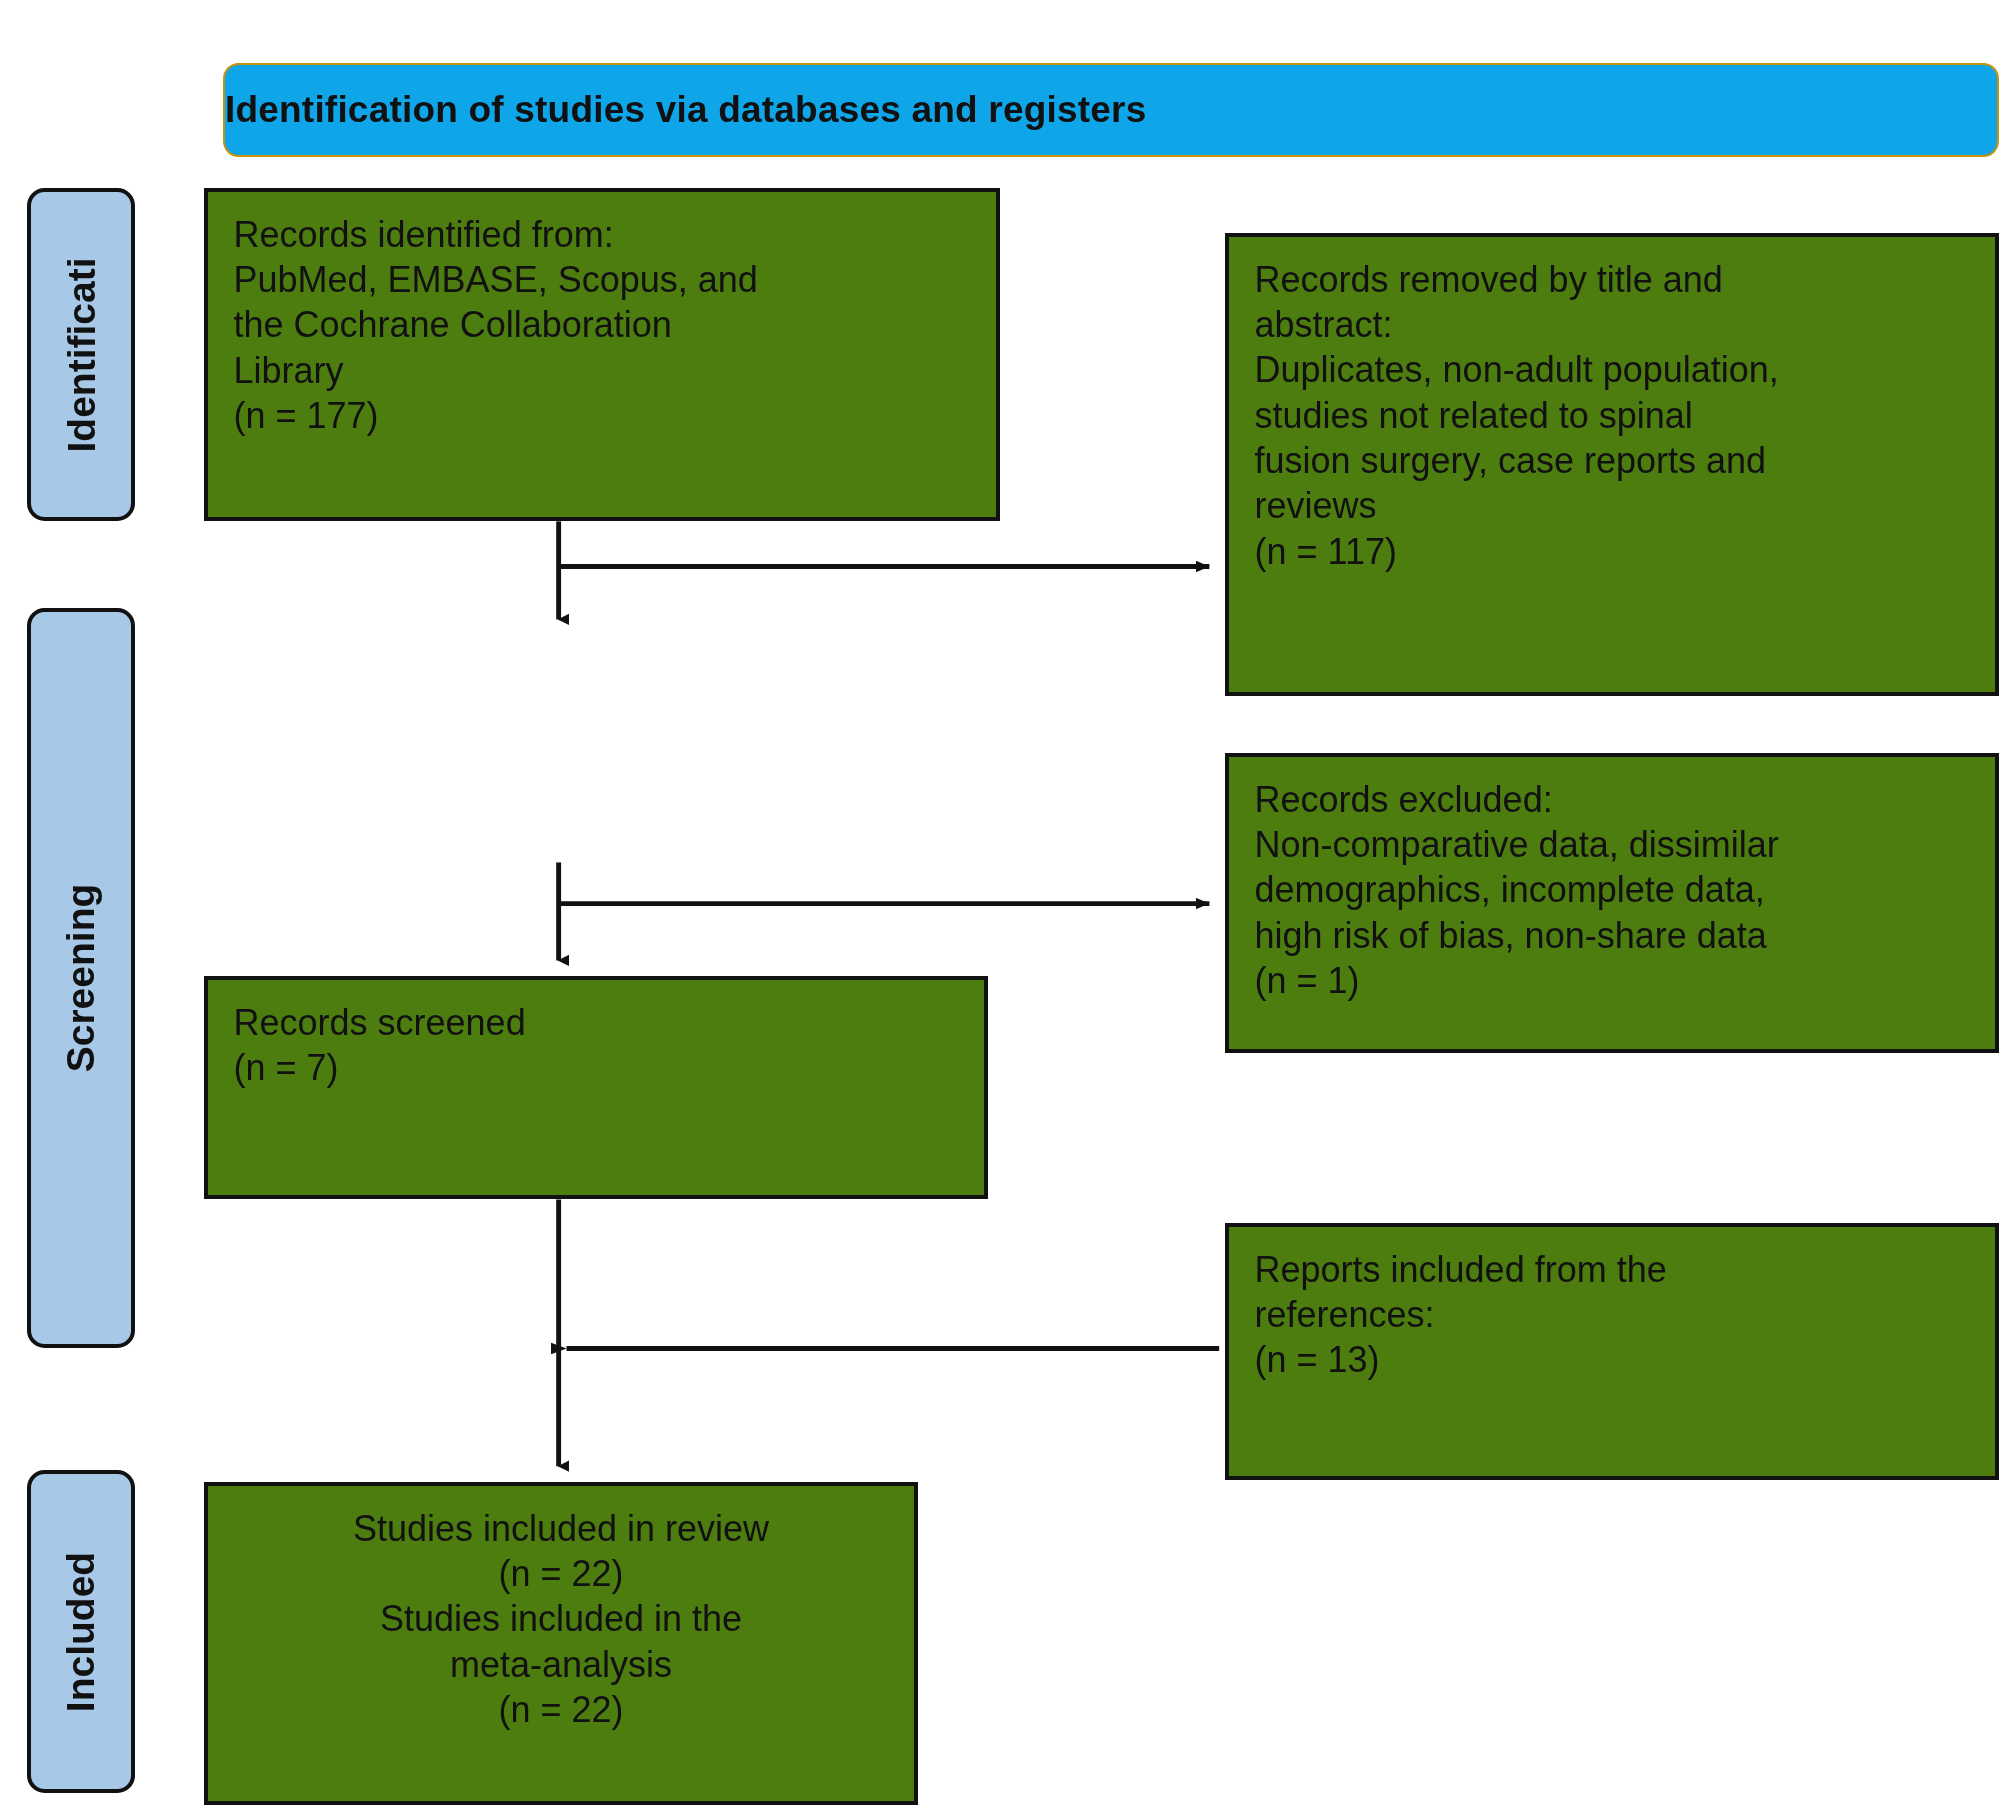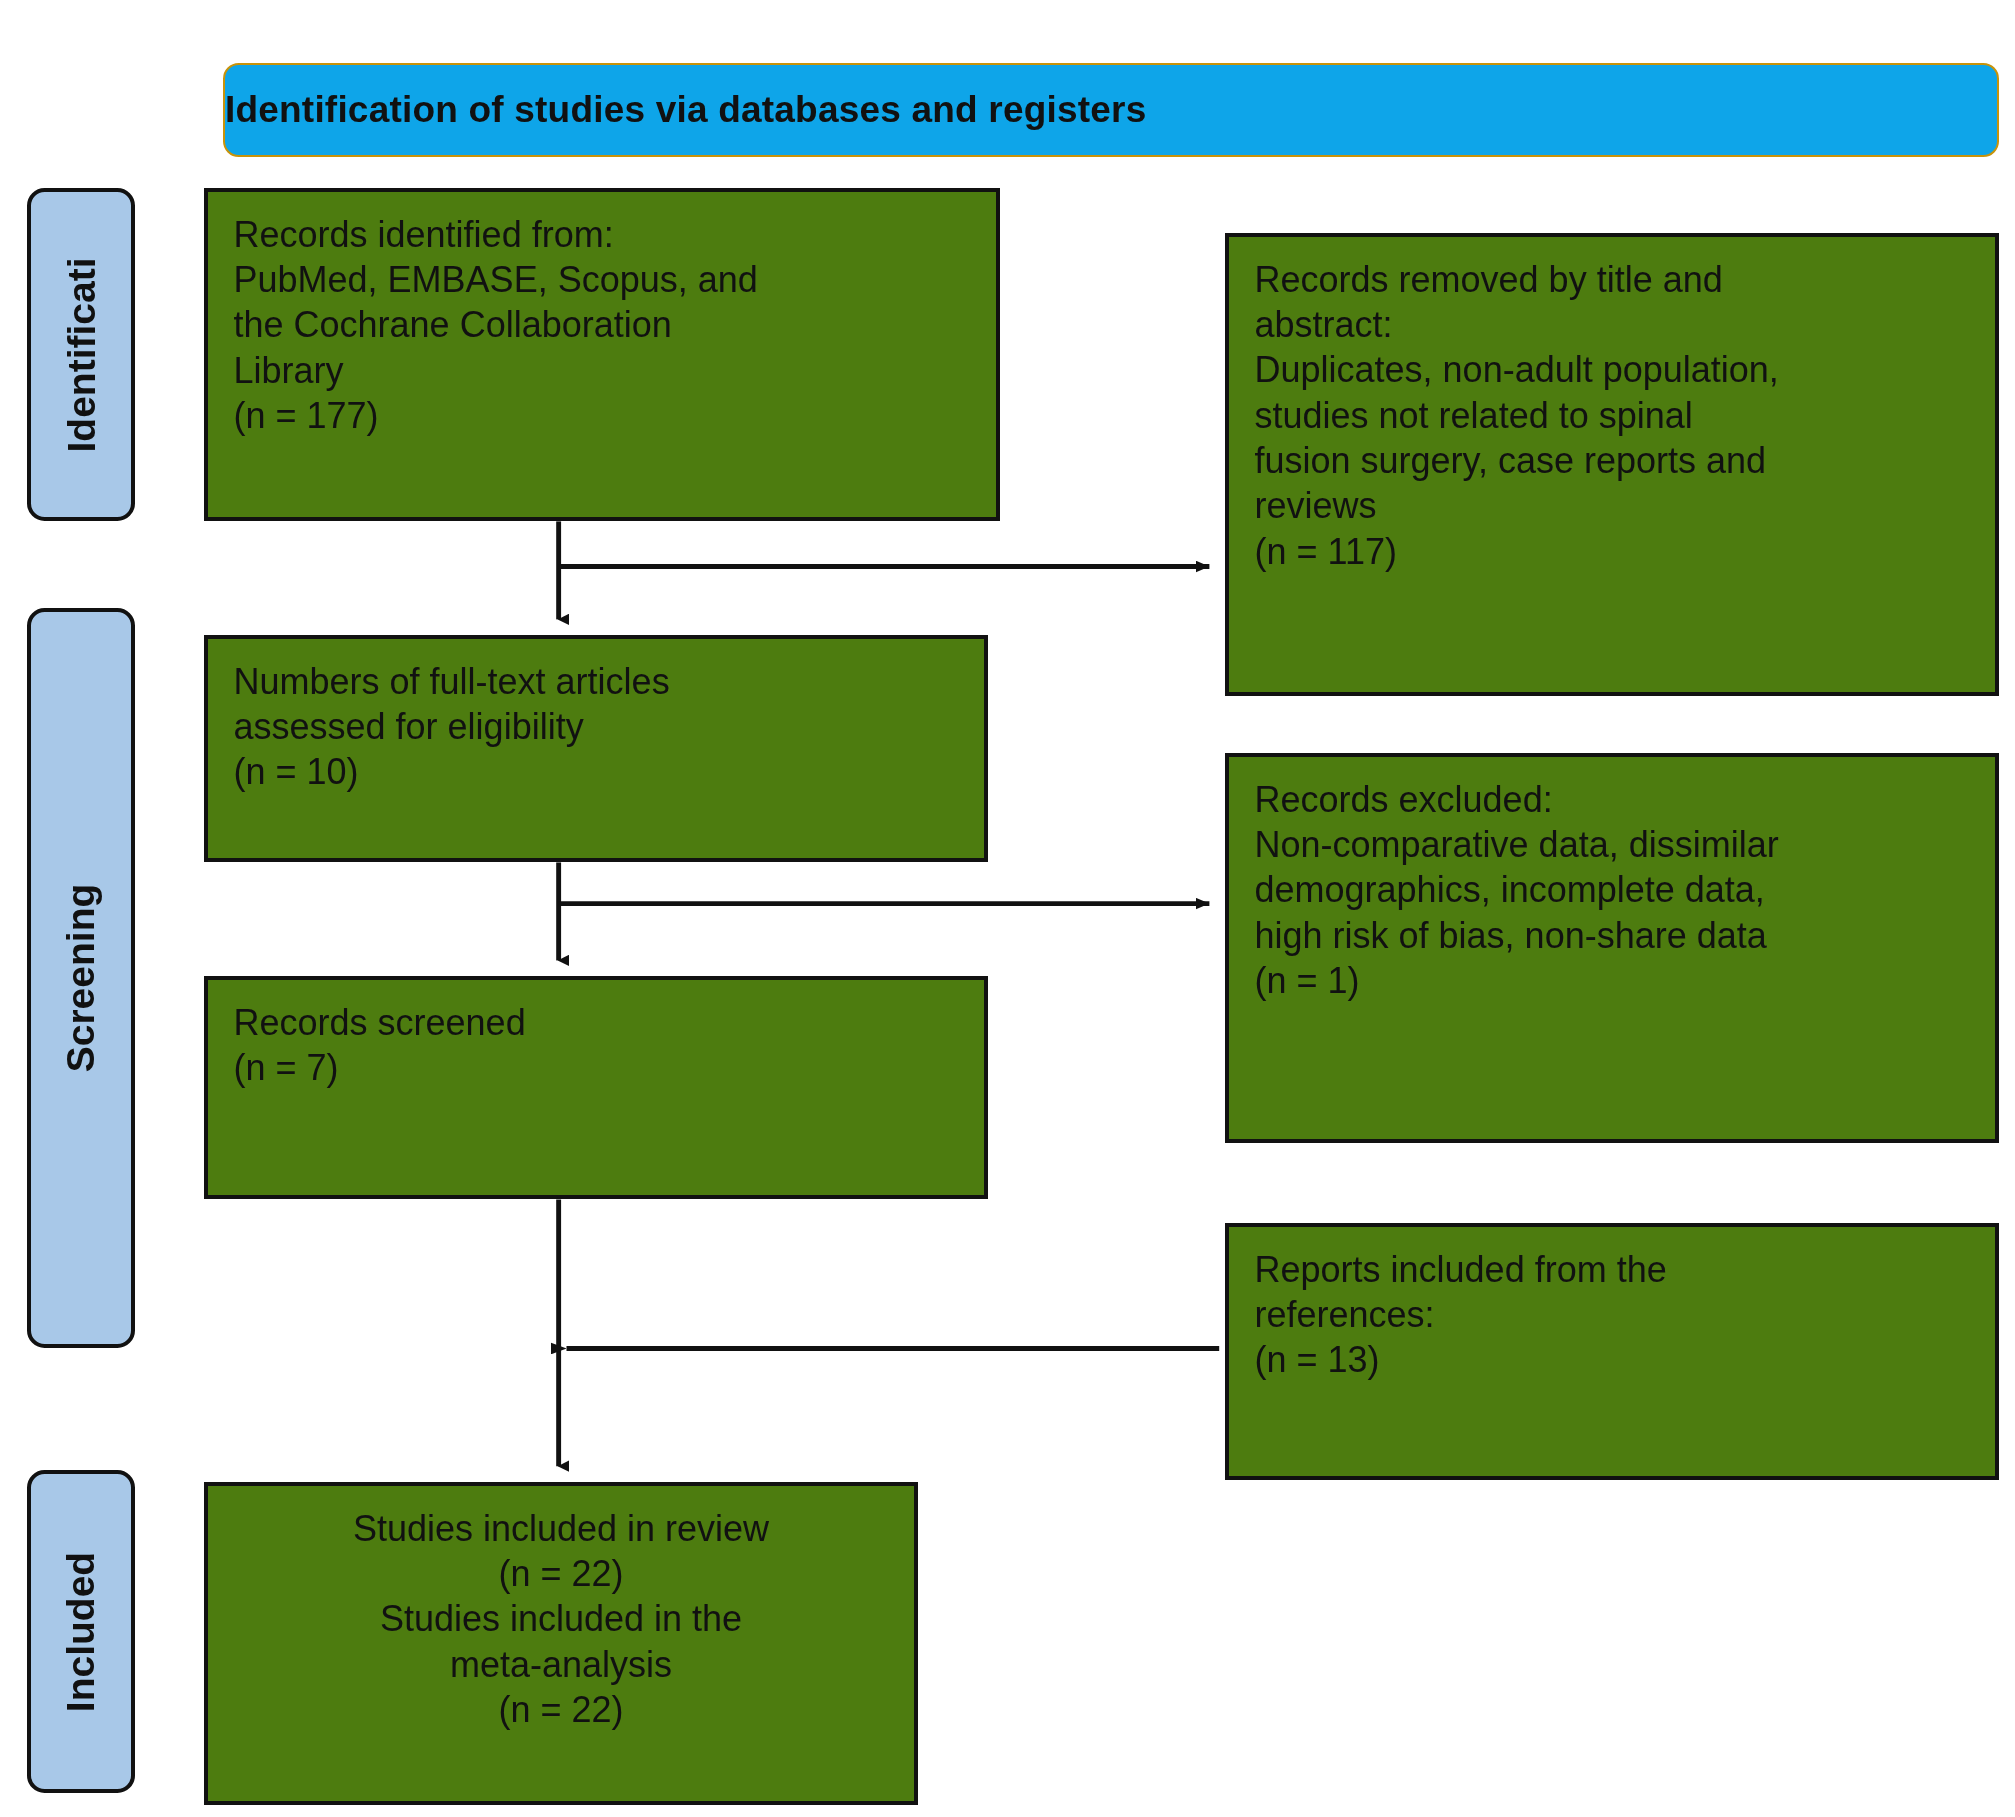--- a/index.html
+++ b/index.html
@@ -85,21 +85,21 @@
     color: #111111;
     white-space: pre-line;
   }
 
   #box-identified   { left: 204px; top: 188px;  width: 796px;  height: 333px; }
   #box-fulltext     { left: 204px; top: 635px;  width: 784px;  height: 227px; }
   #box-screened     { left: 204px; top: 976px;  width: 784px;  height: 223px; }
   #box-studies      { left: 204px; top: 1482px; width: 714px;  height: 323px; text-align: center; }
 
   #box-removed      { left: 1225px; top: 233px;  width: 774px;  height: 463px; }
-  #box-excluded     { left: 1225px; top: 753px;  width: 774px;  height: 390px; }
+  #box-excluded     { left: 1225px; top: 753px;  width: 774px;  height: 300px; }
   #box-references   { left: 1225px; top: 1223px; width: 774px;  height: 257px; }
 
   
   #connectors {
     position: absolute;
     left: 0;
     top: 0;
     width: 2015px;
     height: 1817px;
     pointer-events: none;
@@ -123,25 +123,20 @@
   <div class="stage-label" id="stage-included">
     <span class="stage-text">Included</span>
   </div>
 
   <div class="flow-box" id="box-identified">
     <div class="box-text">Records identified from:
 PubMed, EMBASE, Scopus, and
 the Cochrane Collaboration
 Library
 (n = 177)</div>
-  </div>
-  <div class="flow-box" id="box-fulltext">
-    <div class="box-text">Numbers of full-text articles
-assessed for eligibility
-(n = 10)</div>
   </div>
   <div class="flow-box" id="box-screened">
     <div class="box-text">Records screened
 (n = 7)</div>
   </div>
   <div class="flow-box" id="box-studies">
     <div class="box-text">Studies included in review
 (n = 22)
 Studies included in the
 meta-analysis

